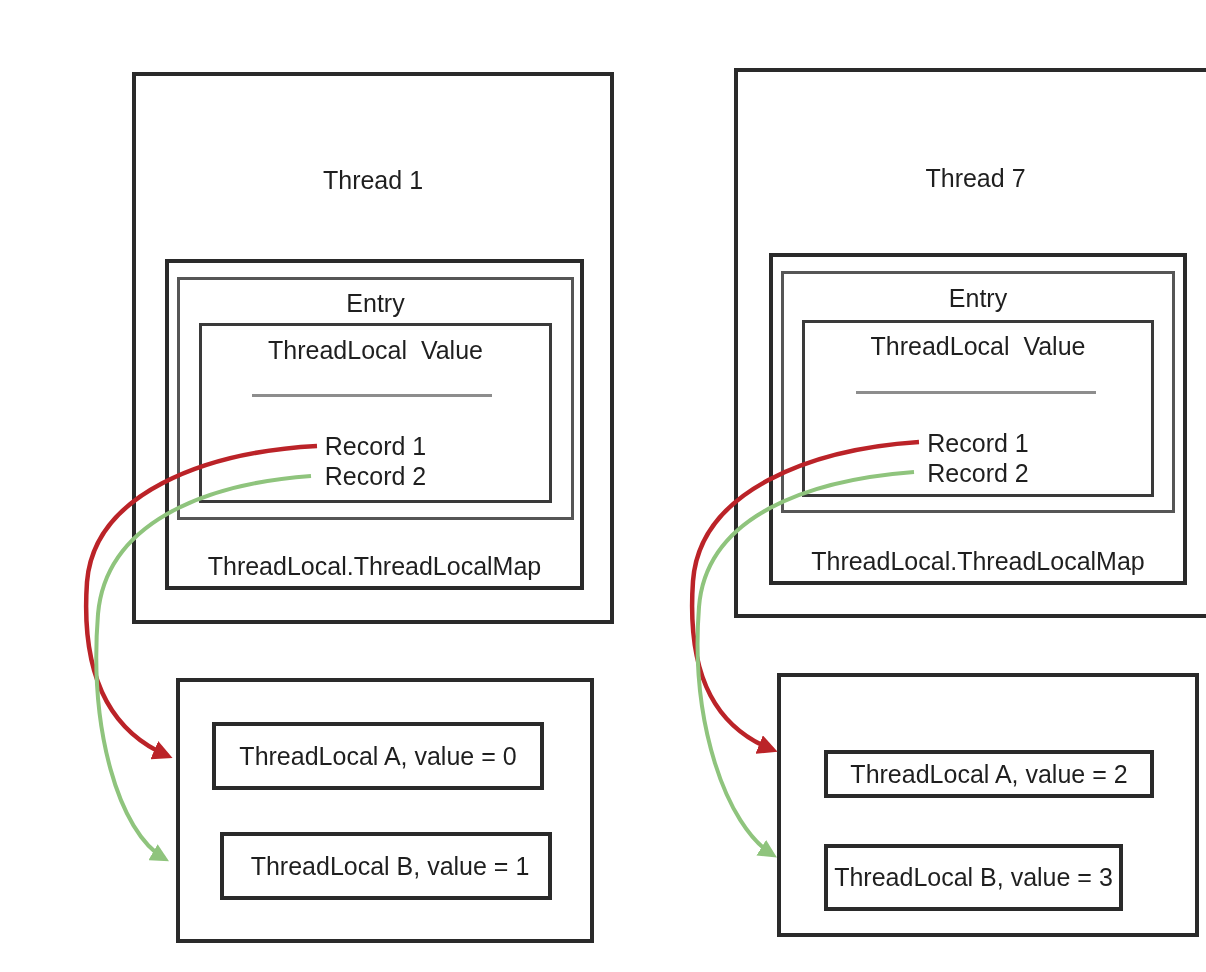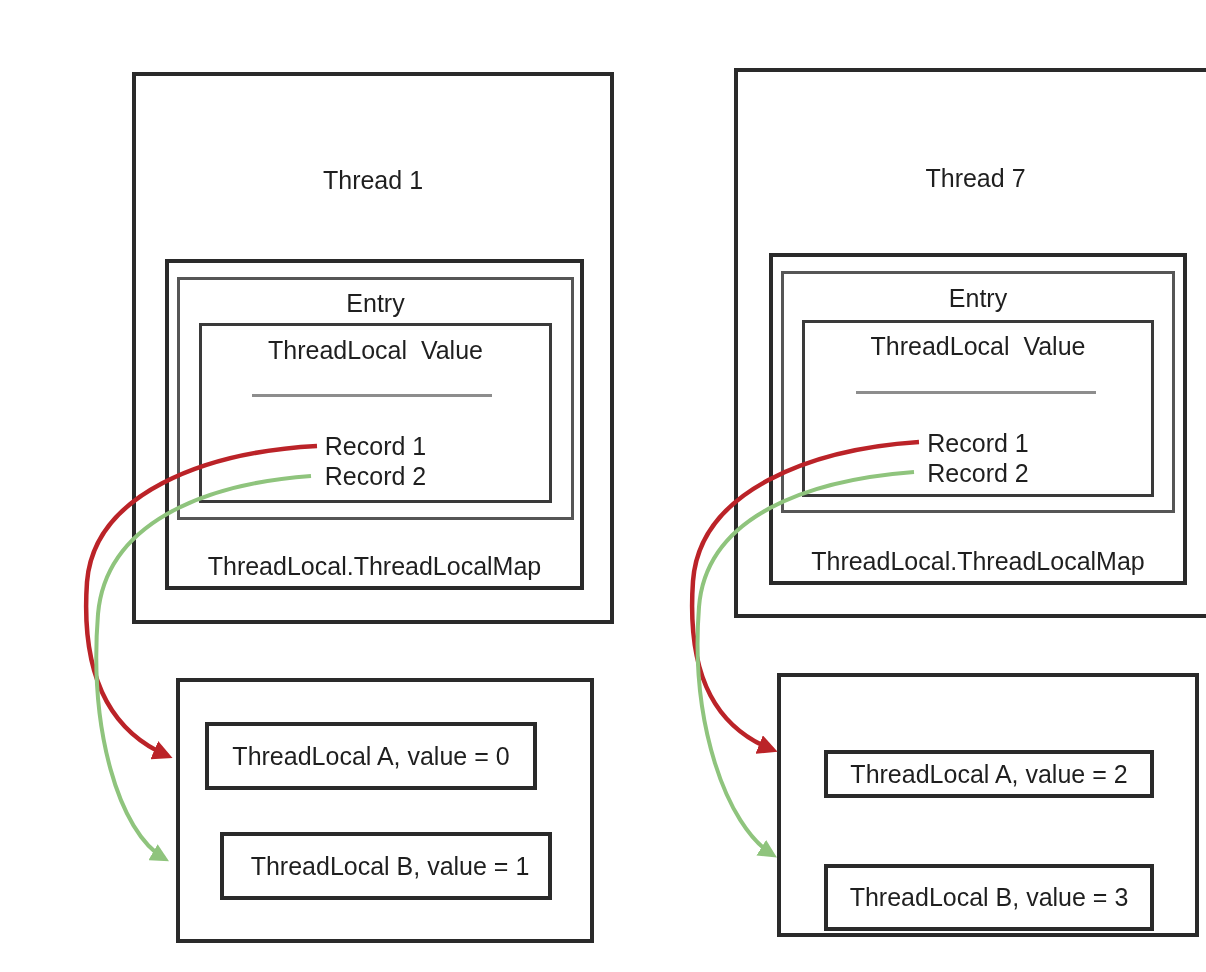--- a/index.html
+++ b/index.html
@@ -72,21 +72,21 @@
   <div class="sep" style="left:208px; top:394px; width:240px;"></div>
 
   <div class="label" style="left:155px; top:432px; width:353px;">Record 1</div>
 
   <div class="label" style="left:155px; top:462px; width:353px;">Record 2</div>
 
   <div class="label" style="left:121px; top:552px; width:419px;">ThreadLocal.ThreadLocalMap</div>
 
   <div class="box thick" style="left:132px; top:678px; width:418px; height:265px;"></div>
 
-  <div class="box thick flexc" style="left:161px; top:722px; width:332px; height:68px;">
+  <div class="box thick flexc" style="left:168px; top:722px; width:332px; height:68px;">
     <span>ThreadLocal A, value = 0</span>
   </div>
 
   <div class="box thick flexc" style="left:176px; top:832px; width:332px; height:68px;padding-left:8px;">
     <span>ThreadLocal B, value = 1</span>
   </div>
 
   <div class="box thick" style="left:690px; top:68px; width:483px; height:550px;"></div>
 
   <div class="label" style="left:690px; top:164px; width:483px;">Thread 7</div>
@@ -108,21 +108,21 @@
   <div class="label" style="left:758px; top:459px; width:352px;">Record 2</div>
 
   <div class="label" style="left:725px; top:547px; width:418px;">ThreadLocal.ThreadLocalMap</div>
 
   <div class="box thick" style="left:733px; top:673px; width:422px; height:264px;"></div>
 
   <div class="box thick flexc" style="left:780px; top:750px; width:330px; height:48px;">
     <span>ThreadLocal A, value = 2</span>
   </div>
 
-  <div class="box thick flexc" style="left:780px; top:864px; width:330px; height:67px;">
+  <div class="box thick flexc" style="left:780px; top:844px; width:299px; height:67px;">
     <span>ThreadLocal B, value = 3</span>
   </div>
 
   <svg class="arrows" viewBox="0 0 1206 972">
     <defs>
       <marker id="head-red" viewBox="0 0 10 10" refX="7.5" refY="5" markerWidth="4.4" markerHeight="4.4" orient="auto-start-reverse">
         <path d="M0,0 L10,5 L0,10 z" style="fill: var(--red-arrow, #bb2328);"></path>
       </marker>
       <marker id="head-green" viewBox="0 0 10 10" refX="7.5" refY="5" markerWidth="4.6" markerHeight="4.6" orient="auto-start-reverse">
         <path d="M0,0 L10,5 L0,10 z" style="fill: var(--green-arrow, #8fc47d);"></path>

